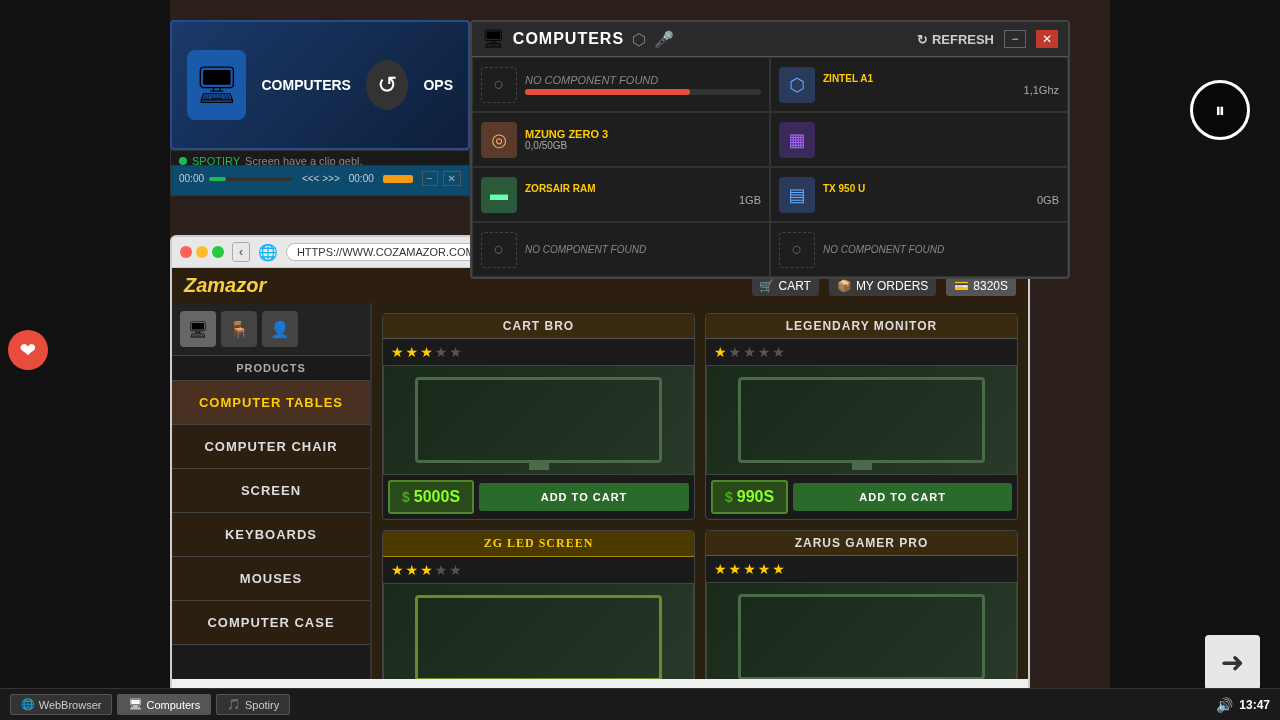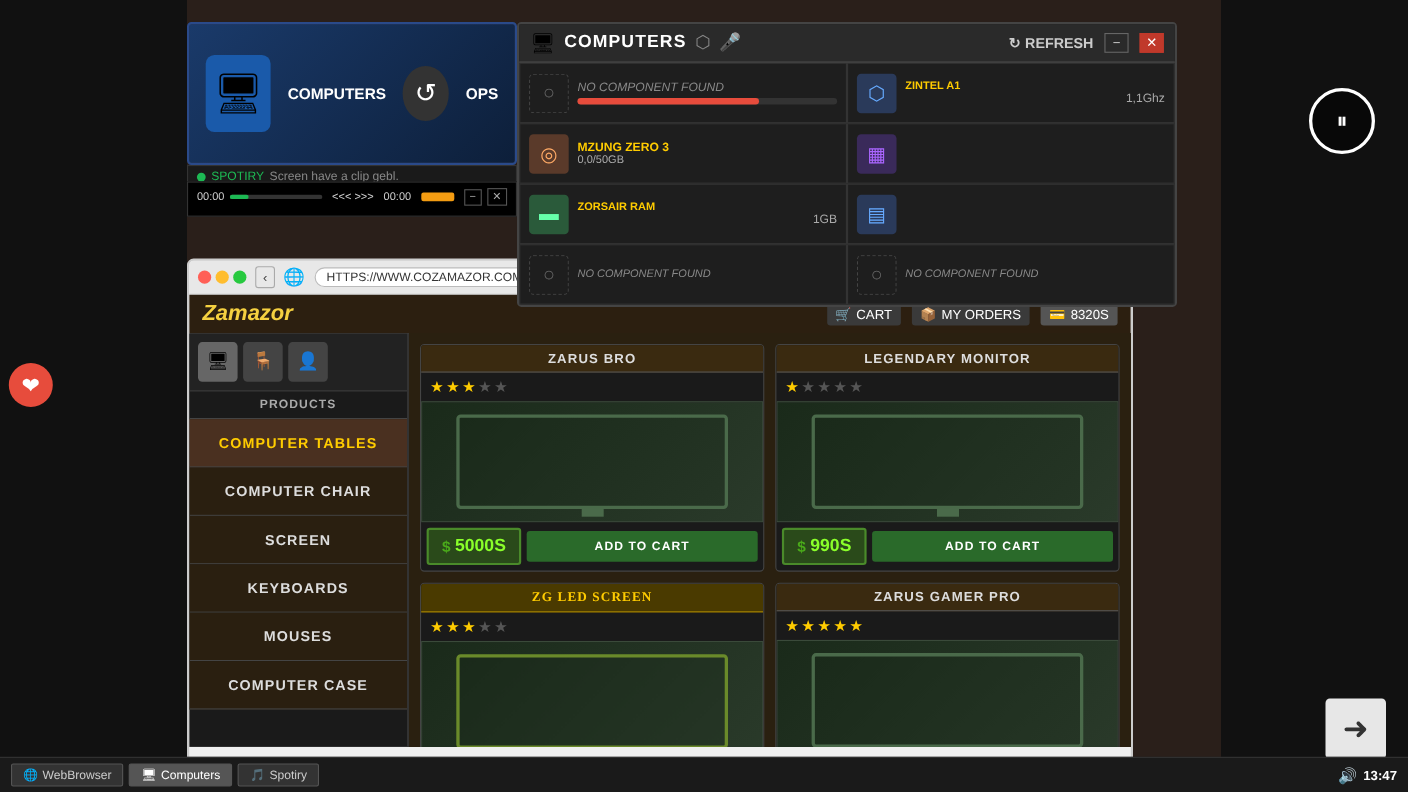--- a/index.html
+++ b/index.html
@@ -220,21 +220,21 @@
     }
     .spotify-dot { width: 8px; height: 8px; background: #1db954; border-radius: 50%; }
     .spotify-text { color: #1db954; font-size: 11px; }
 
     
     .music-bar {
       position: absolute;
       left: 170px;
       top: 165px;
       width: 300px;
-      background: #000000;
+      background: #0c4a6e;
       border: 1px solid #333;
       padding: 5px 8px;
       z-index: 10;
     }
     .music-top {
       display: flex;
       align-items: center;
       gap: 5px;
       margin-bottom: 4px;
     }
@@ -716,20 +716,24 @@
     <div class="comp-cell">
       <div class="comp-cell-icon ram">▬</div>
       <div class="comp-cell-info">
         <div class="comp-cell-name">ZORSAIR RAM</div>
         <div class="comp-cell-sub">1GB</div>
       </div>
     </div>
 
     <div class="comp-cell">
       <div class="comp-cell-icon cpu">▤</div>
+      <div class="comp-cell-info">
+        <div class="comp-cell-name">TX 950 U</div>
+        <div class="comp-cell-sub">0GB</div>
+      </div>
     </div>
 
     <div class="comp-cell">
       <div class="comp-cell-icon no">○</div>
       <div class="comp-cell-info">
         <div class="no-found-label">NO COMPONENT FOUND</div>
       </div>
     </div>
 
     <div class="comp-cell">
@@ -790,21 +794,21 @@
       <button class="sidebar-item-btn">Screen</button>
       <button class="sidebar-item-btn">Keyboards</button>
       <button class="sidebar-item-btn">Mouses</button>
       <button class="sidebar-item-btn">Computer Case</button>
     </div>
 
     <div class="shop-content">
       <div class="products-grid">
 
         <div class="product-card">
-          <div class="product-title">ZARUS BRO</div>
+          <div class="product-title">CART BRO</div>
           <div class="product-stars">
             <span class="star">★</span>
             <span class="star">★</span>
             <span class="star">★</span>
             <span class="star-empty">★</span>
             <span class="star-empty">★</span>
           </div>
           <div class="product-image">
             <div class="monitor-shape"></div>
           </div>

